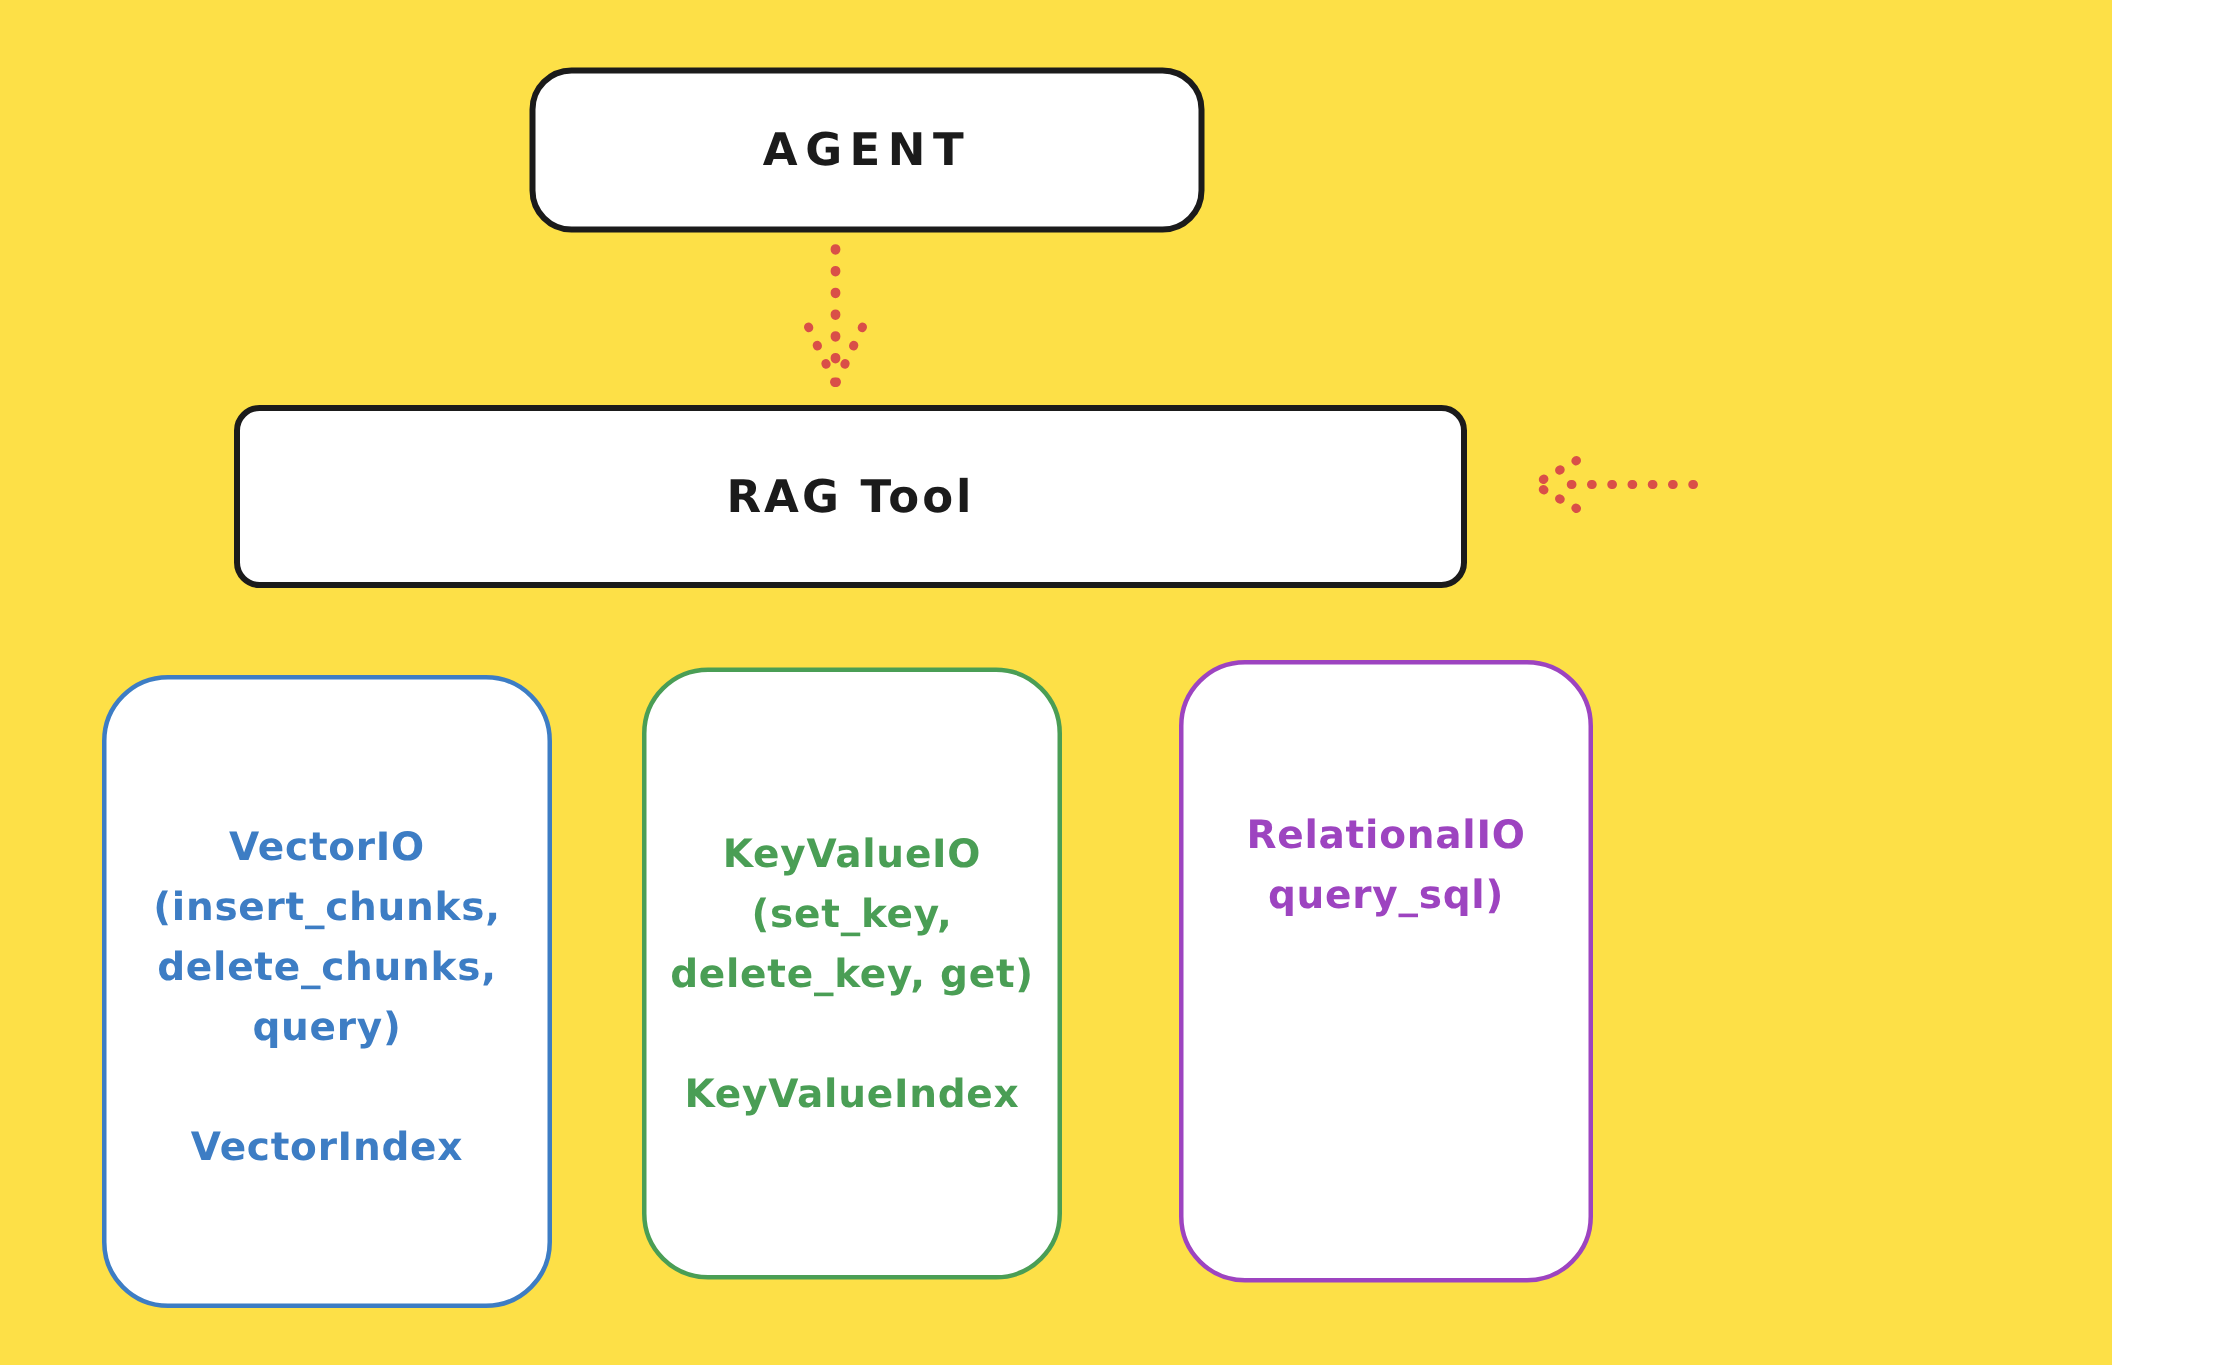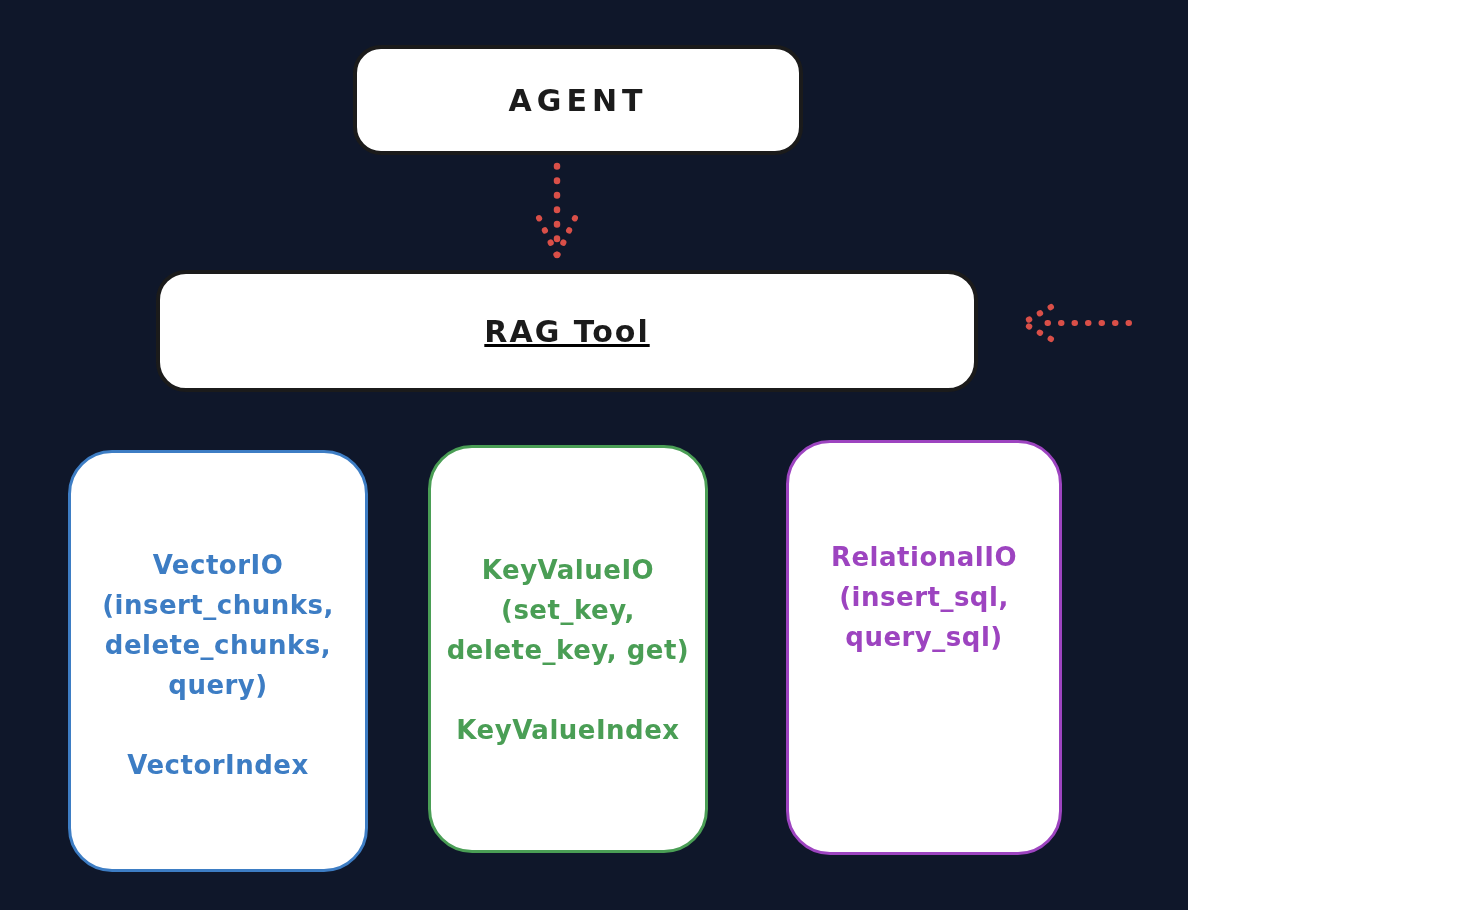--- a/index.html
+++ b/index.html
@@ -3,23 +3,23 @@
 <meta charset="utf-8">
 <style>
   html, body {
     margin: 0;
     padding: 0;
     background: #ffffff;
     font-family: "DejaVu Sans", sans-serif;
   }
   .canvas {
     position: relative;
-    width: 1188px;
+    width: 1408px;
     height: 910px;
-    background: #0f172a;
+    background: #fde047;
     overflow: hidden;
   }
   .node {
     position: absolute;
     box-sizing: border-box;
     background: #ffffff;
     display: flex;
     align-items: center;
     justify-content: center;
   }
@@ -33,22 +33,21 @@
   .agent-label {
     font-size: 30px;
     font-weight: 700;
     letter-spacing: 5px;
     color: #1b1b1b;
   }
   .rag-box {
     left: 156px; top: 270px;
     width: 822px; height: 122px;
     border: 4px solid #1b1b1b;
-    border-radius: 30px;
-    text-decoration: underline;
+    border-radius: 17px;
   }
   .rag-label {
     font-size: 30px;
     font-weight: 600;
     letter-spacing: 2px;
     color: #1b1b1b;
   }
   
   .annotation {
     position: absolute;
@@ -126,19 +125,18 @@
       <span class="line">delete_chunks,</span>
       <span class="line">query)</span>
       <div class="gap"></div>
       <span class="line">VectorIndex</span>
     </div>
   </div>
 
   <div class="io-box relational-box" style="border-color: rgb(157, 68, 192);">
     <div style="color: rgb(157, 68, 192);">
       <span class="line">RelationalIO</span>
-      <span class="line">(insert_sql,</span>
       <span class="line">query_sql)</span>
       <div class="gap"></div>
     </div>
   </div>
 
 </div>
 
 </body></html>

